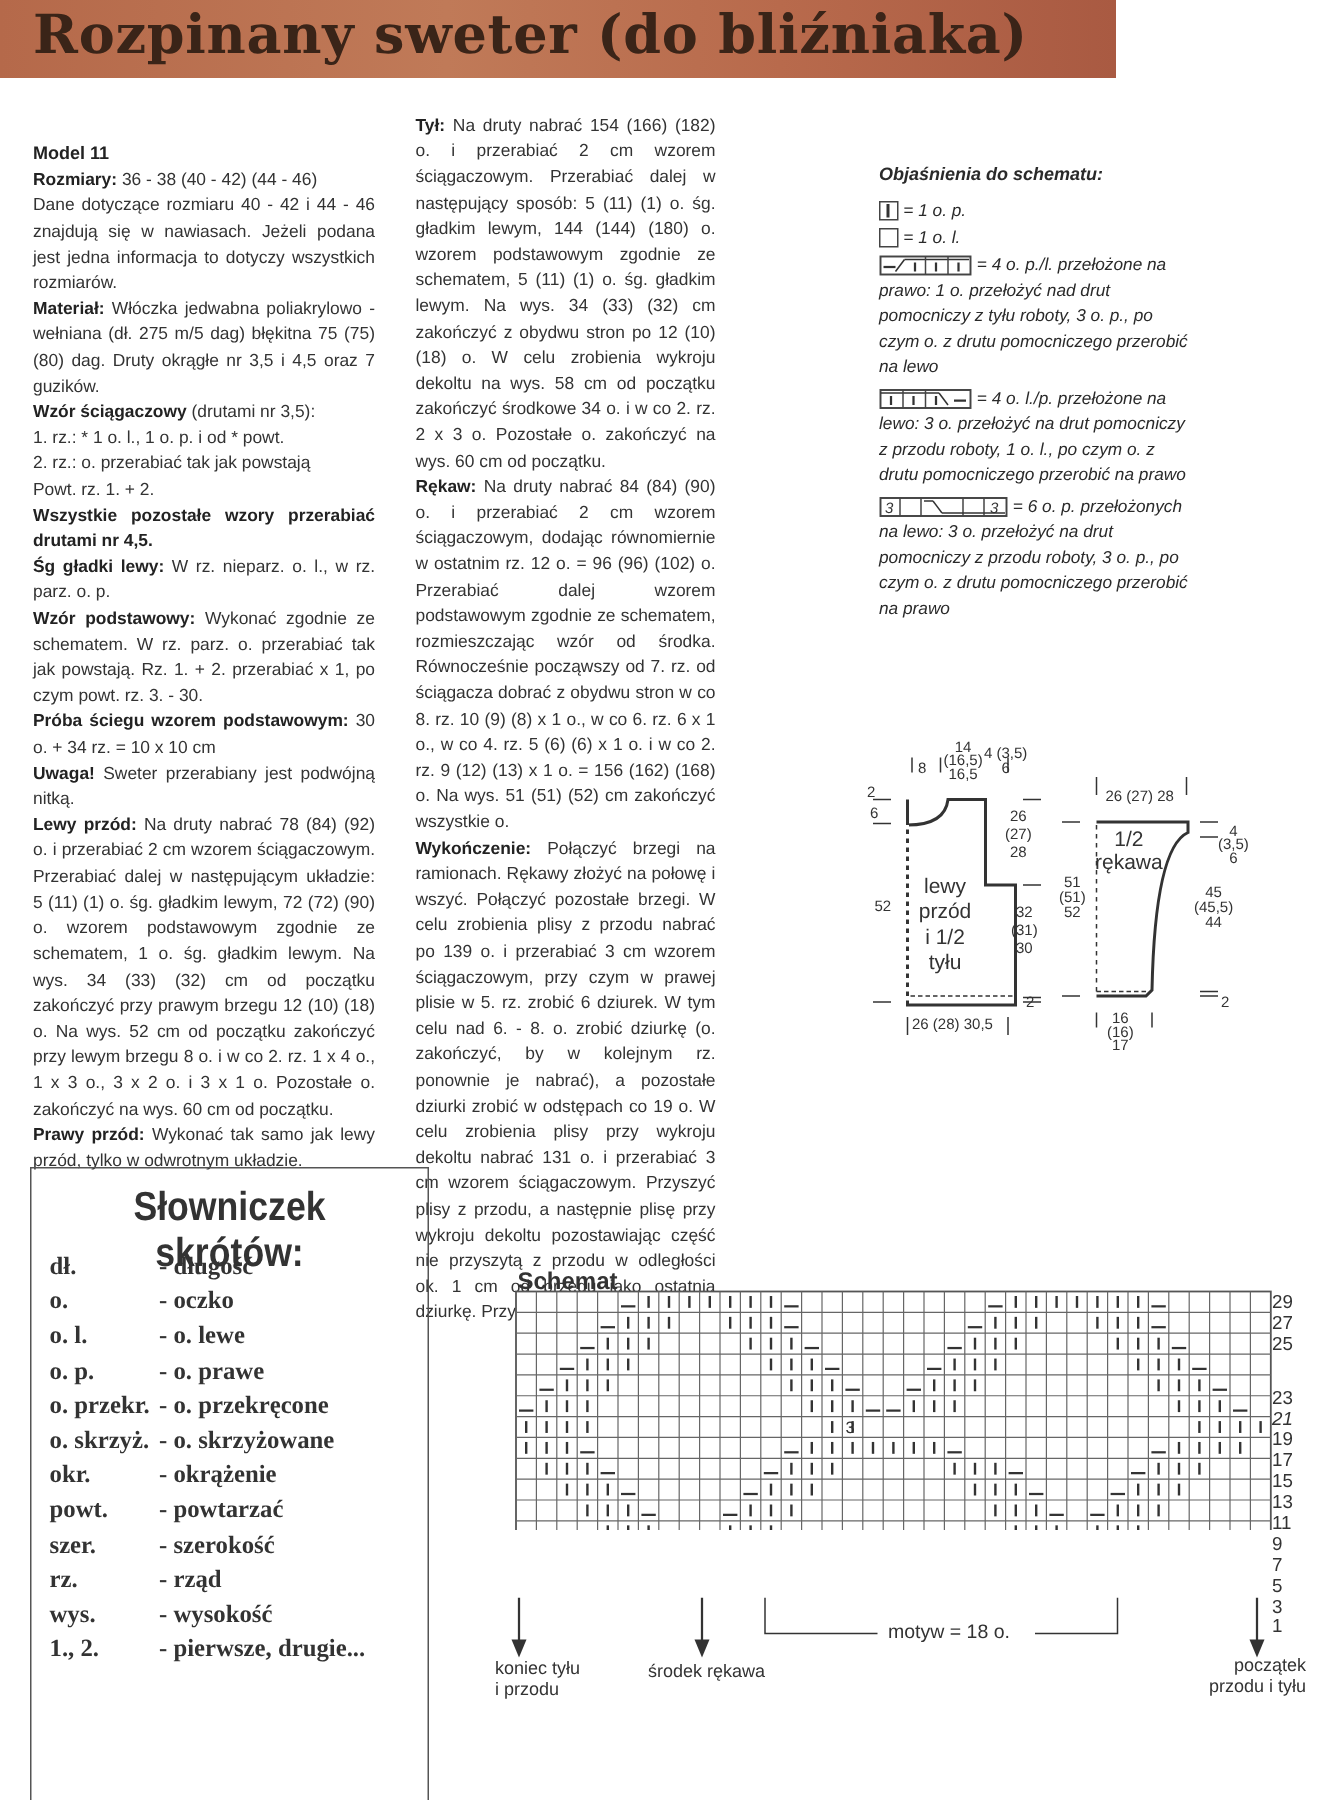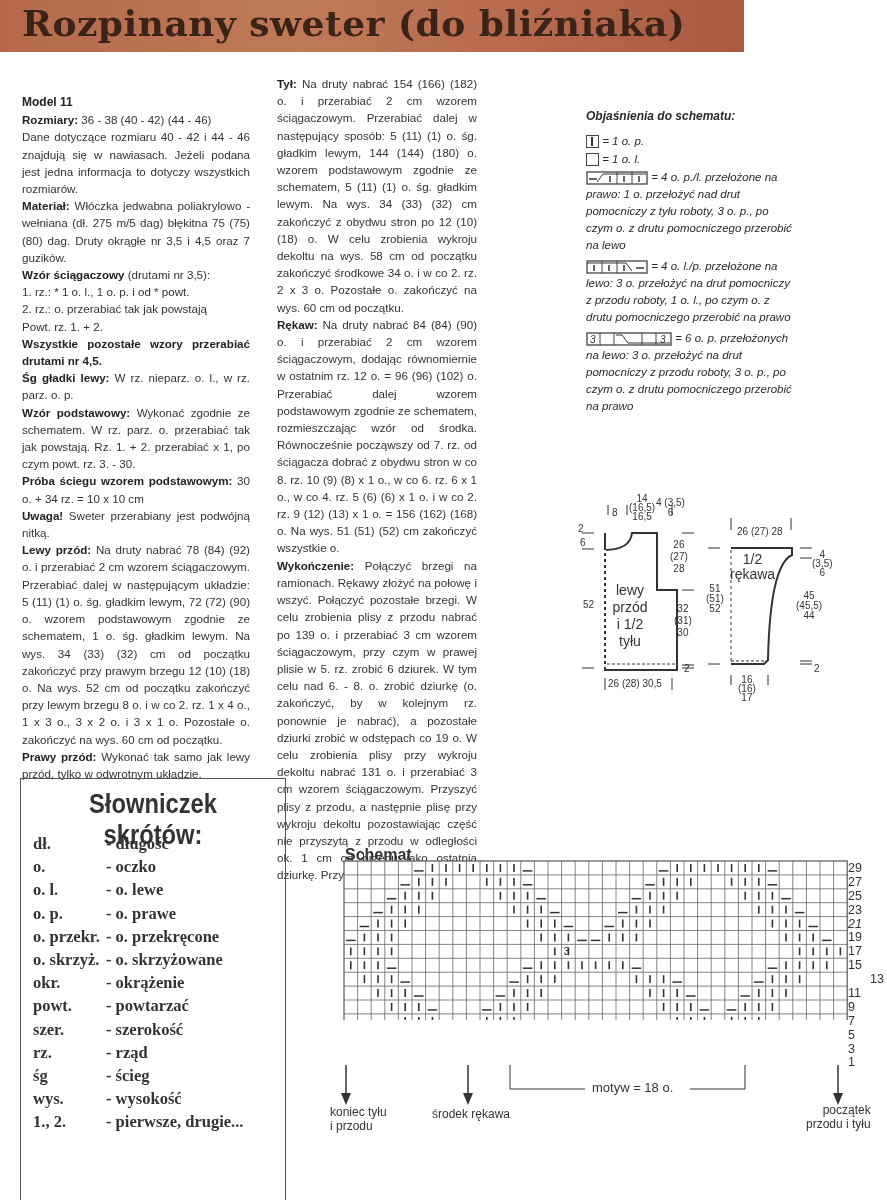--- a/index.html
+++ b/index.html
@@ -219,21 +219,20 @@
       <div class="item"><span class="abbr">dł.</span><span>- długość</span></div>
       <div class="item"><span class="abbr">o.</span><span>- oczko</span></div>
       <div class="item"><span class="abbr">o. l.</span><span>- o. lewe</span></div>
       <div class="item"><span class="abbr">o. p.</span><span>- o. prawe</span></div>
       <div class="item"><span class="abbr">o. przekr.</span><span>- o. przekręcone</span></div>
       <div class="item"><span class="abbr">o. skrzyż.</span><span>- o. skrzyżowane</span></div>
       <div class="item"><span class="abbr">okr.</span><span>- okrążenie</span></div>
       <div class="item"><span class="abbr">powt.</span><span>- powtarzać</span></div>
       <div class="item"><span class="abbr">szer.</span><span>- szerokość</span></div>
       <div class="item"><span class="abbr">rz.</span><span>- rząd</span></div>
-      <div class="item"><span class="abbr">śg</span><span>- ścieg</span></div>
       <div class="item"><span class="abbr">wys.</span><span>- wysokość</span></div>
       <div class="item"><span class="abbr">1., 2.</span><span>- pierwsze, drugie...</span></div>
     </div>
 </div>
 
 <div class="schemat-title">Schemat</div>
 <svg class="chart" id="chartSvg" width="520" height="160">
     <rect x="4" y="1" width="503.2" height="208.5" fill="#fff" stroke="#555" stroke-width="1.2"></rect>
     <line x1="17.6" y1="1" x2="17.6" y2="209.5" stroke="#666" stroke-width="0.8"></line>
     <line x1="31.2" y1="1" x2="31.2" y2="209.5" stroke="#666" stroke-width="0.8"></line>
@@ -506,26 +505,26 @@
     <text x="101.2" y="192.60000000000002" font-size="11" font-family="Liberation Sans, sans-serif" fill="#333">3</text>
     <text x="169.2" y="192.60000000000002" font-size="11" font-family="Liberation Sans, sans-serif" fill="#333">3</text>
     <text x="346" y="192.60000000000002" font-size="11" font-family="Liberation Sans, sans-serif" fill="#333">3</text>
     <text x="414" y="192.60000000000002" font-size="11" font-family="Liberation Sans, sans-serif" fill="#333">3</text>
     <text x="223.6" y="95.30000000000001" font-size="11" font-family="Liberation Sans, sans-serif" fill="#333">3</text>
   </svg>
 <div class="lbl" id="rowLabels" style="left:848px;top:861px;font-size:12.5px;line-height:14px;">
     <div style="height: 13.9px;">29</div>
     <div style="height: 13.9px;">27</div>
     <div style="height: 13.9px;">25</div>
-    <div style="height: 13.9px;">23</div>
+    <div style="height: 13.9px; margin-top: 22px;">23</div>
     <div style="height: 13.9px; font-style: italic;">21</div>
     <div style="height: 13.9px;">19</div>
     <div style="height: 13.9px;">17</div>
     <div style="height: 13.9px;">15</div>
-    <div style="height: 13.9px; padding-left: 22px;">13</div>
+    <div style="height: 13.9px;">13</div>
     <div style="height: 13.9px;">11</div>
     <div style="height: 13.9px;">9</div>
     <div style="height: 13.9px;">7</div>
     <div style="height: 13.9px;">5</div>
     <div style="height: 13.9px;">3</div>
     <div style="height: 13.9px;">1</div>
   </div>
 
 <svg class="diag" style="left:330px;top:1065px;" width="520" height="45">
   <line x1="16" y1="0" x2="16" y2="30" stroke="#333" stroke-width="1.5"></line>

